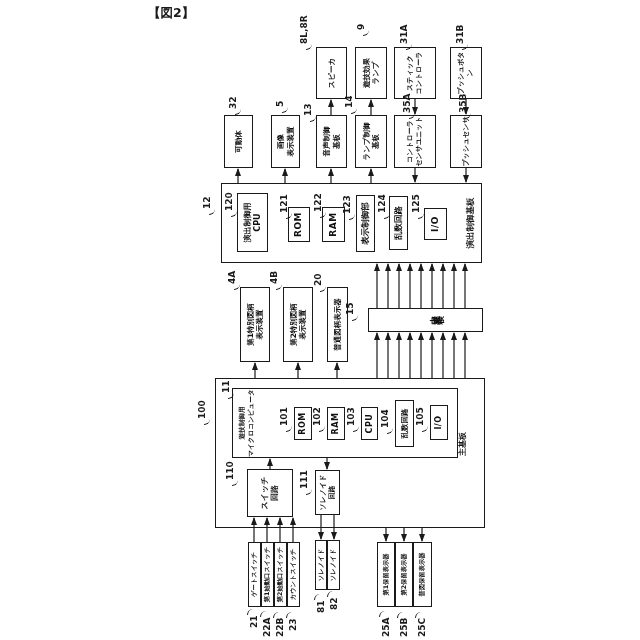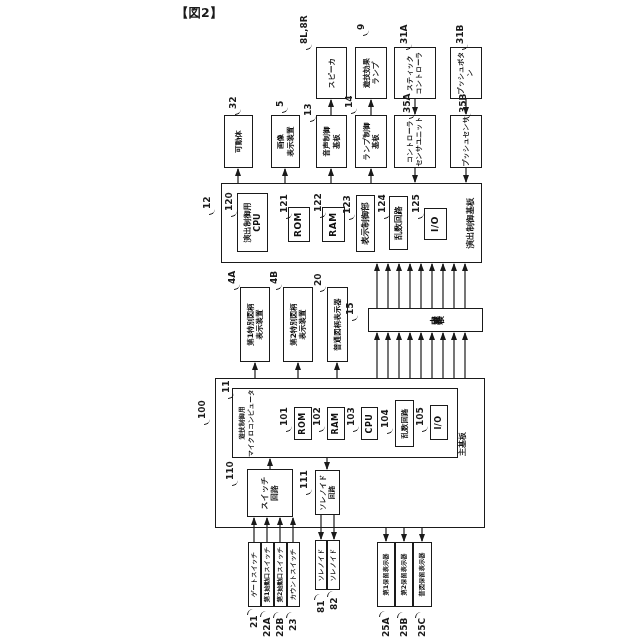--- a/index.html
+++ b/index.html
@@ -1,18 +1,18 @@
 <!DOCTYPE html>
 <html><head>
 <meta charset="utf-8">
 <style>
   html,body{margin:0;padding:0;background:#fff;}
   #page{position:relative;width:640px;height:640px;background:#fff;overflow:hidden;
         font-family:"DejaVu Sans","Liberation Sans",sans-serif;color:#1a1a1a;}
-  #fig-label{position:absolute;left:148px;top:5px;font-size:12.5px;font-weight:bold;margin-left:28px;}
+  #fig-label{position:absolute;left:148px;top:5px;font-size:12.5px;font-weight:bold;}
   
   #rot{position:absolute;left:0;top:0;width:640px;height:640px;transform:rotate(-90deg);}
   .box{position:absolute;box-sizing:border-box;border:1.4px solid #1a1a1a;background:transparent;
        display:flex;align-items:center;justify-content:center;text-align:center;
        white-space:pre-line;font-weight:bold;font-size:7.5px;line-height:1.25;color:#111;}
   .board{border-width:1.7px;}
   .comp{font-size:8.5px;}
   .latin{font-size:9px;letter-spacing:.5px;}
   .small{font-size:6.3px;line-height:1;}
   .vtext{writing-mode:vertical-rl;letter-spacing:2px;font-size:8.5px;}

